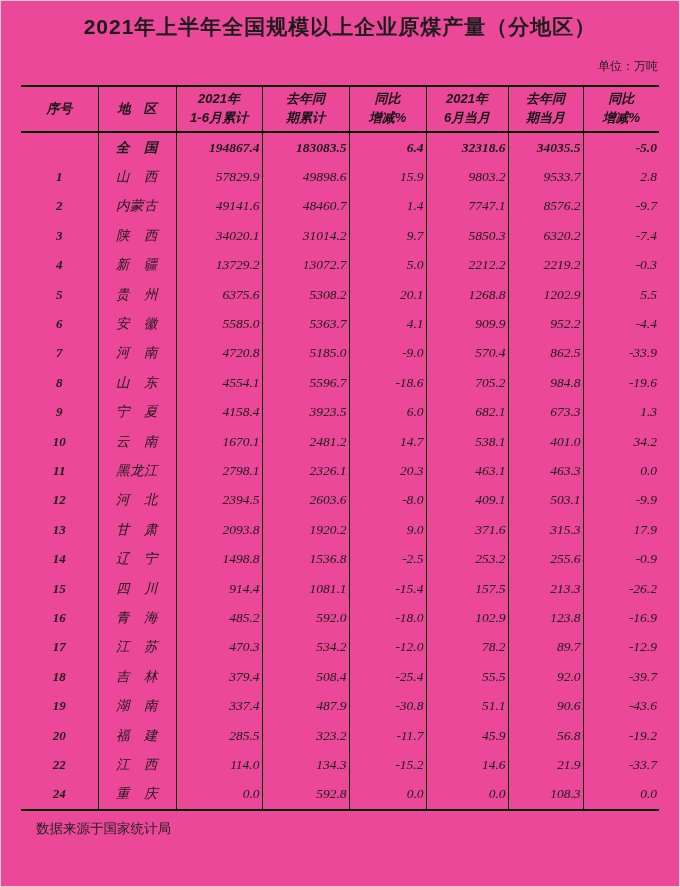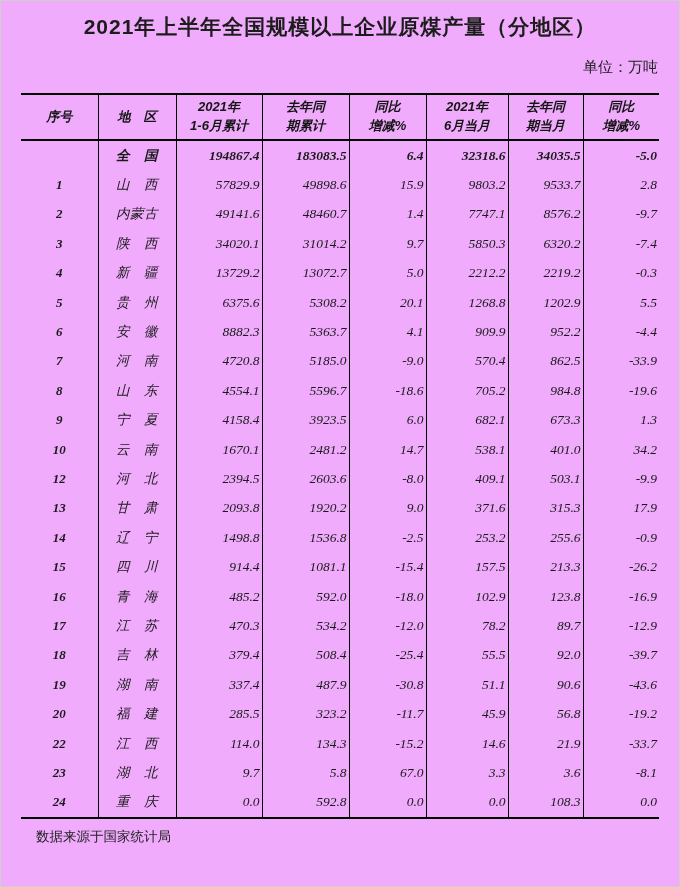--- a/index.html
+++ b/index.html
@@ -7,37 +7,37 @@
     width: 680px; height: 887px;
     background: #ffffff;
     font-family: "Liberation Serif", "DejaVu Serif", serif;
     color: #111;
     overflow: hidden;
   }
   .page {
     box-sizing: border-box;
     width: 680px; height: 887px;
     border: 1px solid #cfcfcf;
-    background: #f0abfc;
+    background: #ec4899;
     position: relative;
   }
   .page-title {
     margin: 12px 10px 0 10px;
     text-align: center;
     font-family: "Liberation Sans", "DejaVu Sans", sans-serif;
     font-weight: bold;
     font-size: 21px;
     letter-spacing: 1px;
     color: #1c1c1c;
     white-space: nowrap;
   }
   .unit-note {
-    margin: 17px 21px 16px 0;
+    margin: 17px 21px 10px 0;
     text-align: right;
-    font-size: 15px;
+    font-size: 12px;
     color: #222;
   }
   table.data {
     border-collapse: collapse;
     table-layout: fixed;
     width: 638px;
     margin: 6px 0 0 20px;
     border-top: 2px solid #000;
     border-bottom: 2px solid #000;
     font-style: italic;
@@ -181,21 +181,21 @@
           <td class="cell-num vline">6375.6</td>
           <td class="cell-num vline">5308.2</td>
           <td class="cell-num vline">20.1</td>
           <td class="cell-num vline">1268.8</td>
           <td class="cell-num vline">1202.9</td>
           <td class="cell-num vline">5.5</td>
         </tr>
         <tr>
           <td class="cell-no">6</td>
           <td class="cell-region vline">安　徽</td>
-          <td class="cell-num vline">8882.3</td>
+          <td class="cell-num vline">5585.0</td>
           <td class="cell-num vline">5363.7</td>
           <td class="cell-num vline">4.1</td>
           <td class="cell-num vline">909.9</td>
           <td class="cell-num vline">952.2</td>
           <td class="cell-num vline">-4.4</td>
         </tr>
         <tr>
           <td class="cell-no">7</td>
           <td class="cell-region vline">河　南</td>
           <td class="cell-num vline">4720.8</td>
@@ -229,20 +229,30 @@
           <td class="cell-no">10</td>
           <td class="cell-region vline">云　南</td>
           <td class="cell-num vline">1670.1</td>
           <td class="cell-num vline">2481.2</td>
           <td class="cell-num vline">14.7</td>
           <td class="cell-num vline">538.1</td>
           <td class="cell-num vline">401.0</td>
           <td class="cell-num vline">34.2</td>
         </tr>
         <tr>
+          <td class="cell-no">11</td>
+          <td class="cell-region vline">黑龙江</td>
+          <td class="cell-num vline">2798.1</td>
+          <td class="cell-num vline">2326.1</td>
+          <td class="cell-num vline">20.3</td>
+          <td class="cell-num vline">463.1</td>
+          <td class="cell-num vline">463.3</td>
+          <td class="cell-num vline">0.0</td>
+        </tr>
+        <tr>
           <td class="cell-no">12</td>
           <td class="cell-region vline">河　北</td>
           <td class="cell-num vline">2394.5</td>
           <td class="cell-num vline">2603.6</td>
           <td class="cell-num vline">-8.0</td>
           <td class="cell-num vline">409.1</td>
           <td class="cell-num vline">503.1</td>
           <td class="cell-num vline">-9.9</td>
         </tr>
         <tr>
@@ -329,30 +339,20 @@
           <td class="cell-no">22</td>
           <td class="cell-region vline">江　西</td>
           <td class="cell-num vline">114.0</td>
           <td class="cell-num vline">134.3</td>
           <td class="cell-num vline">-15.2</td>
           <td class="cell-num vline">14.6</td>
           <td class="cell-num vline">21.9</td>
           <td class="cell-num vline">-33.7</td>
         </tr>
         <tr>
-          <td class="cell-no">23</td>
-          <td class="cell-region vline">湖　北</td>
-          <td class="cell-num vline">9.7</td>
-          <td class="cell-num vline">5.8</td>
-          <td class="cell-num vline">67.0</td>
-          <td class="cell-num vline">3.3</td>
-          <td class="cell-num vline">3.6</td>
-          <td class="cell-num vline">-8.1</td>
-        </tr>
-        <tr>
           <td class="cell-no">24</td>
           <td class="cell-region vline">重　庆</td>
           <td class="cell-num vline">0.0</td>
           <td class="cell-num vline">592.8</td>
           <td class="cell-num vline">0.0</td>
           <td class="cell-num vline">0.0</td>
           <td class="cell-num vline">108.3</td>
           <td class="cell-num vline">0.0</td>
         </tr>
       </tbody>

